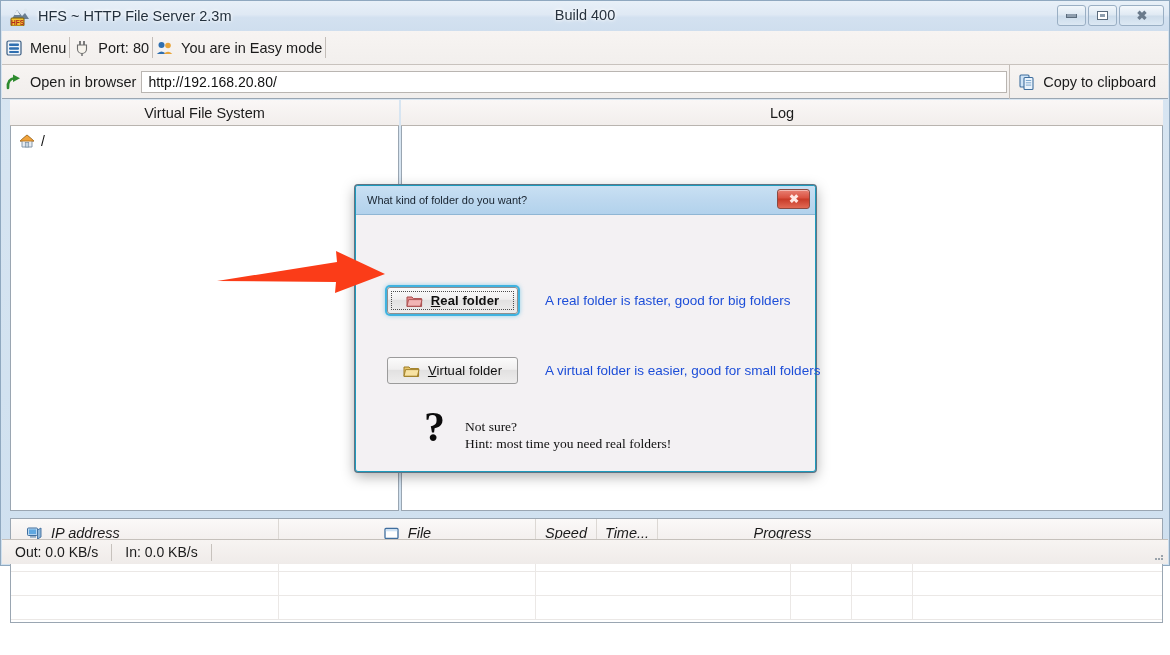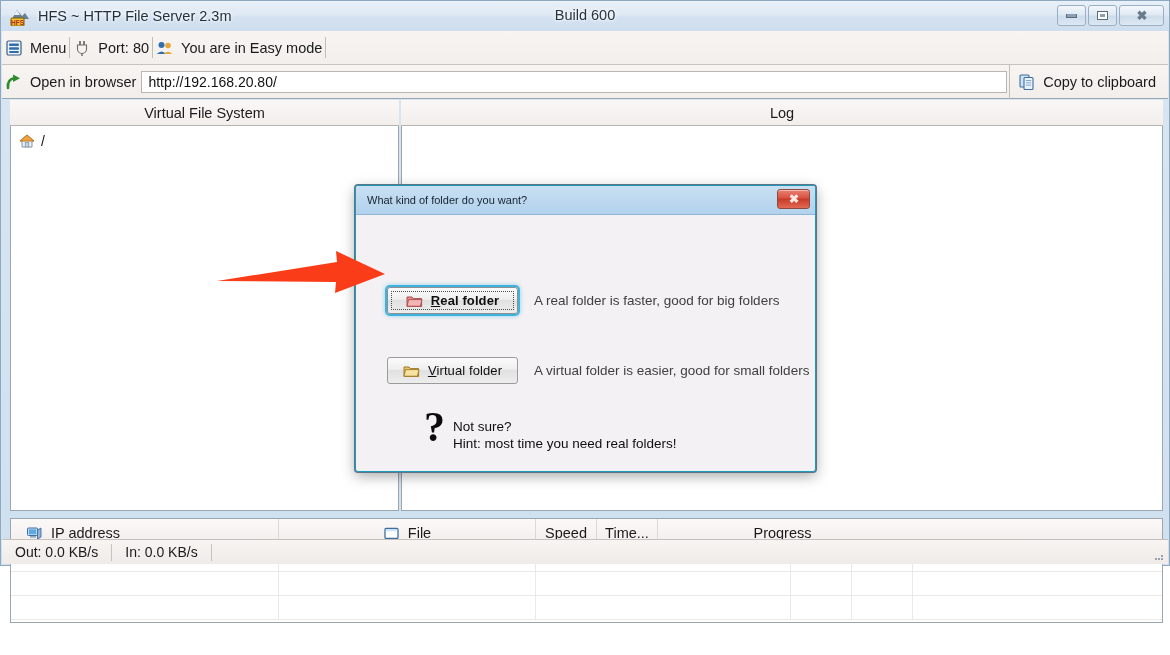--- a/index.html
+++ b/index.html
@@ -178,20 +178,21 @@
     width: 1153px; height: 105px;
     background: #ffffff;
     border: 1px solid #9aa6b2;
     overflow: hidden;
   }
   #conn-head {
     display: flex;
     height: 29px;
     background: linear-gradient(180deg,#fbf9f8 0%, #f0ecea 100%);
     border-bottom: 1px solid #c6c1bc;
+    font-style: italic;
   }
   .col-h {
     display: flex; align-items: center;
     font-size: 14.5px; color: #1b1b1b;
     border-right: 1px solid #dcd8d4;
     height: 28px;
     cursor: pointer;
     overflow: hidden;
     white-space: nowrap;
   }
@@ -281,40 +282,40 @@
     display: flex; align-items: center; justify-content: center;
     width: 123px; height: 19px;
   }
   .dlg-btn.default .btn-inner { border: 1px dotted #4b4b4b; }
   .btn-folder-icon { width: 17px; height: 14px; margin-right: 8px; flex: none; position: relative; }
   .btn-label { font-weight: bold; letter-spacing: .1px; }
   .btn-label.normal { font-weight: normal; }
   .btn-label u { text-underline-offset: 1px; }
 
   .opt-desc {
-    margin-left: 16px;
+    margin-left: 27px;
     font-size: 13.5px;
-    color: #404040;
+    color: #1d4ed8;
     white-space: nowrap;
   }
 
   #hint-block {
     position: absolute;
     left: 68px; top: 200px;
     display: flex; align-items: flex-start;
   }
   #hint-qmark {
     font-size: 42px;
     font-weight: bold;
     color: #0b0b0b;
     line-height: 36px;
     margin-top: -6px;
     font-family: "Liberation Serif", serif;
   }
-  #hint-lines { margin-left: 8px; margin-top: 3px; }
+  #hint-lines { margin-left: 20px; margin-top: 3px; font-family: Liberation Serif, serif; }
   .hint-line { font-size: 13.5px; color: #0f0f0f; line-height: 17px; white-space: nowrap; }
 
   
   #annot-arrow {
     position: absolute;
     left: 214px; top: 248px;
     width: 172px; height: 48px;
     pointer-events: none;
     z-index: 40;
   }
@@ -328,21 +329,21 @@
     <span id="app-icon">
       <svg width="20" height="20" viewBox="0 0 20 20">
         <path d="M2 13 L7 4 L12 10 L15 7 L19 13 Z" fill="#6b7f92"></path>
         <path d="M7 4 L10 9 L4 9 Z" fill="#e8eef4"></path>
         <circle cx="15.5" cy="4.5" r="2" fill="#dfe8f0"></circle>
         <rect x="1" y="12" width="13" height="8" rx="1" fill="#f2c230" stroke="#7a5a00" stroke-width="1"></rect>
         <text x="7.5" y="18.6" font-size="6.6" font-family="Liberation Sans, sans-serif" font-weight="bold" fill="#b02b1f" text-anchor="middle">HFS</text>
       </svg>
     </span>
     <span id="title-text">HFS ~ HTTP File Server 2.3m</span>
-    <span id="build-text">Build 600</span>
+    <span id="build-text">Build 400</span>
 
     <div id="win-buttons">
       <div class="win-btn">
         <span class="glyph-min"></span>
       </div>
       <div class="win-btn">
         <span class="glyph-max"></span>
       </div>
       <div class="win-btn close">
         <span class="glyph-close">✖</span>

